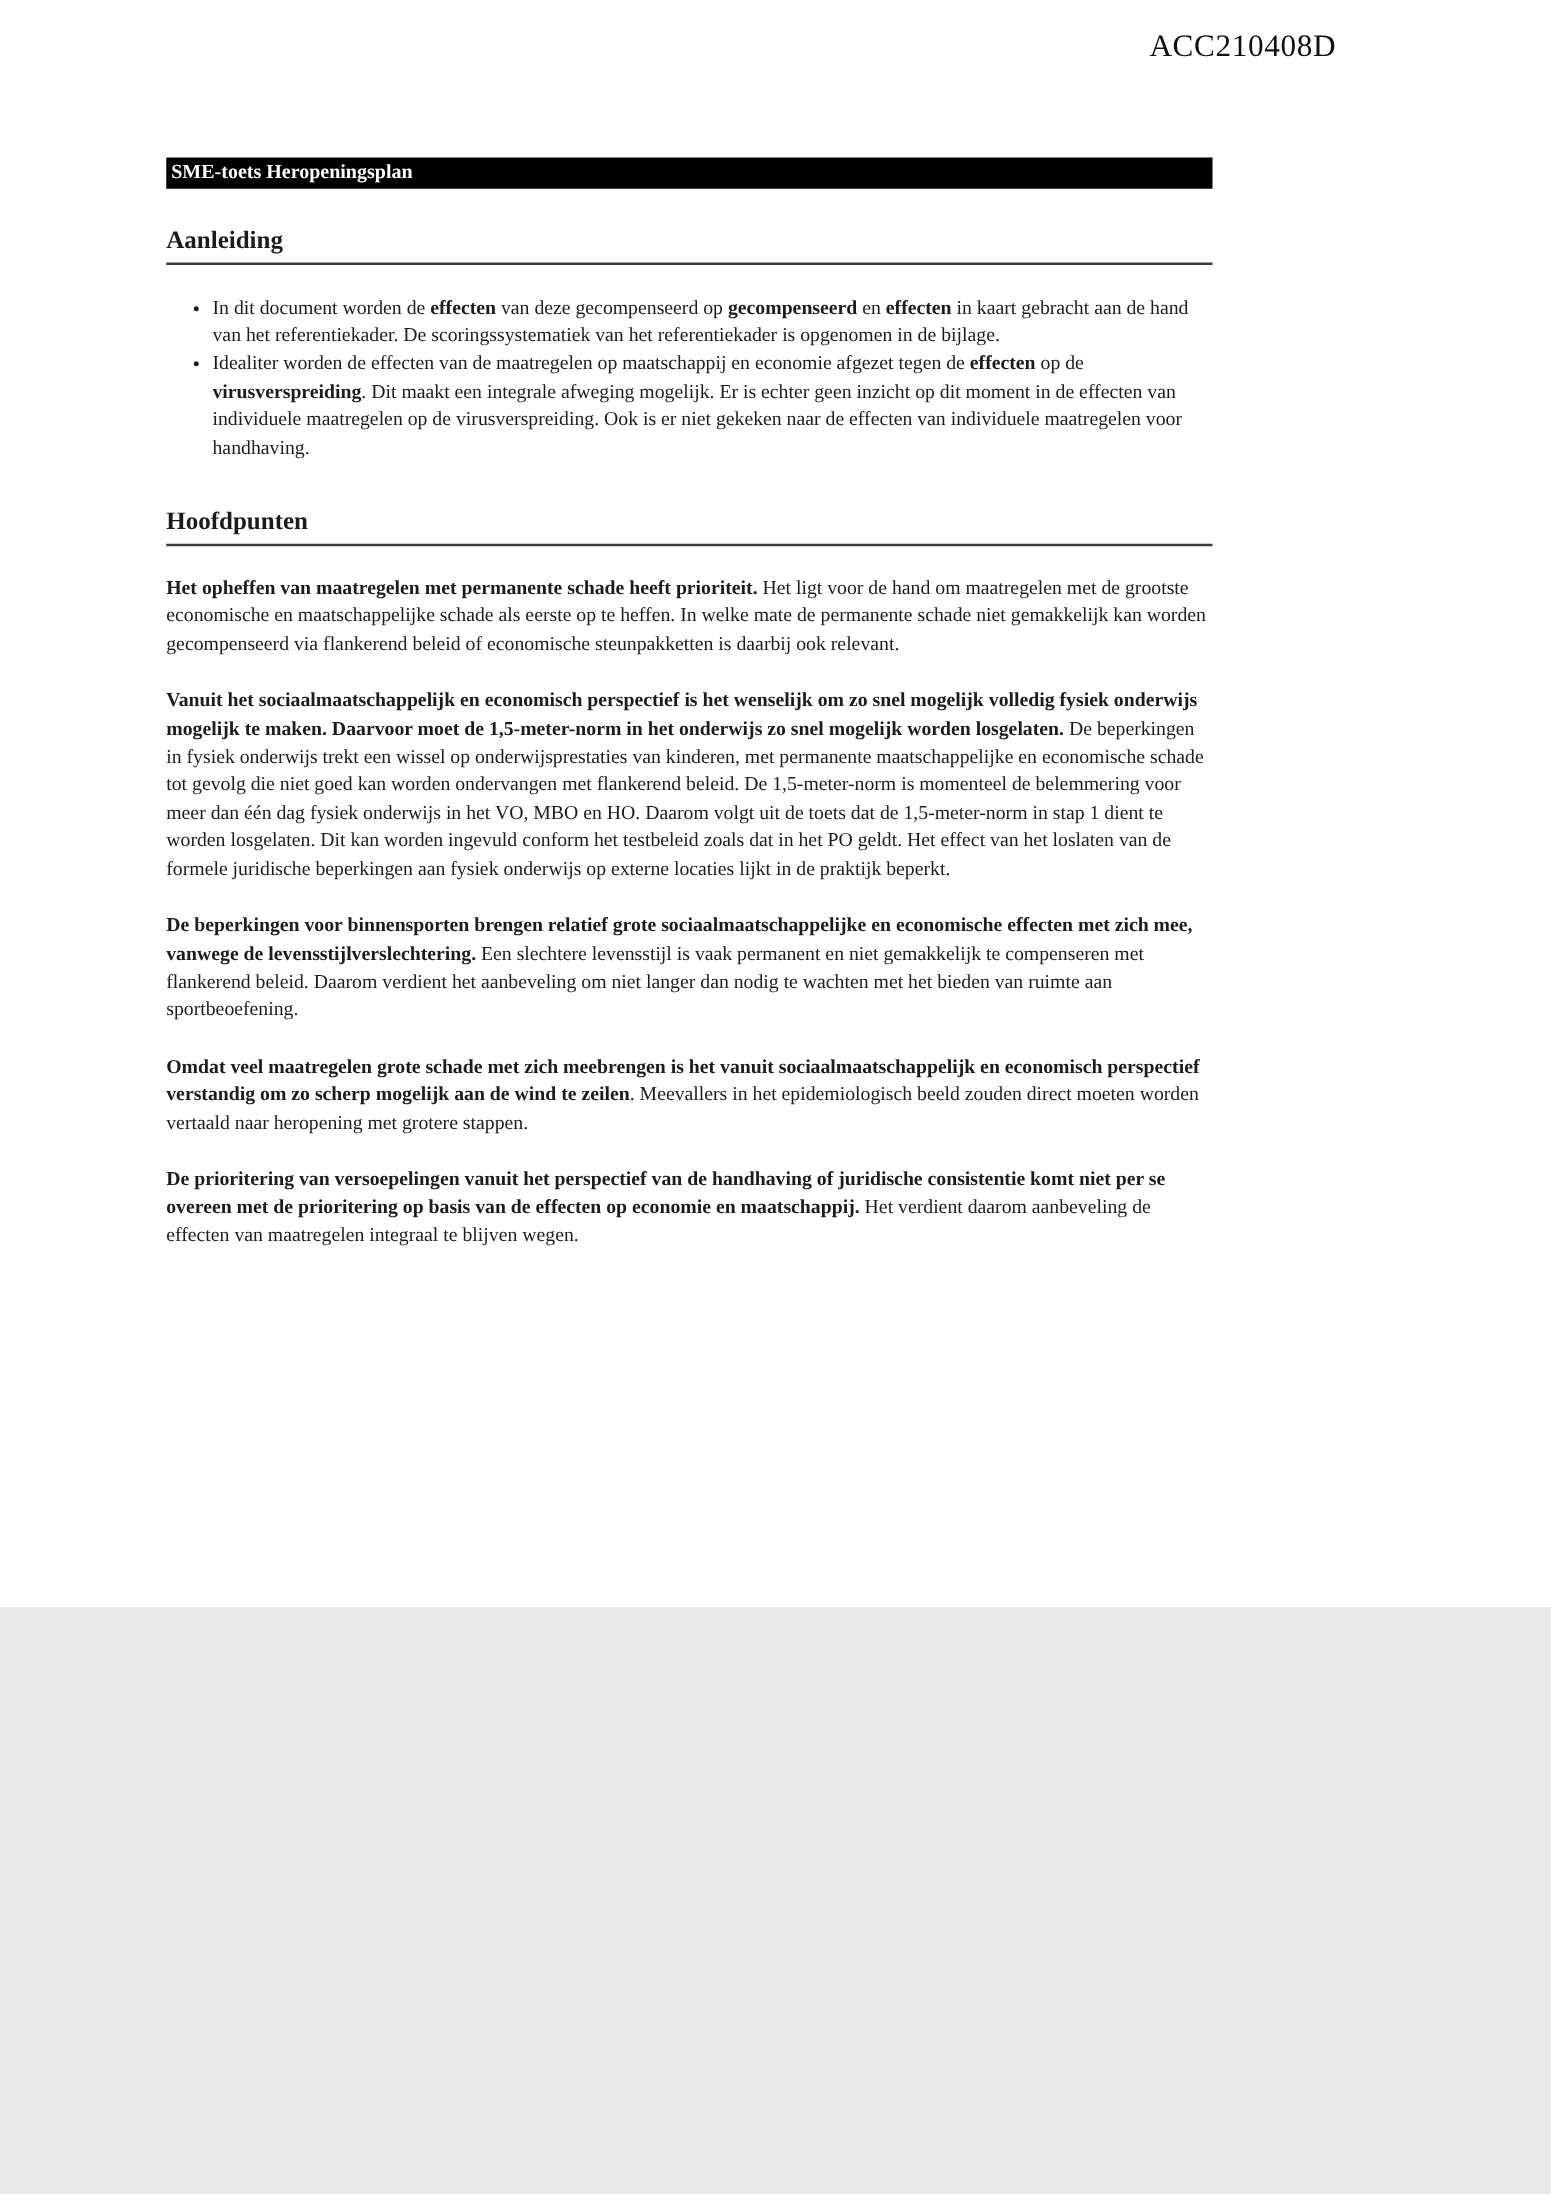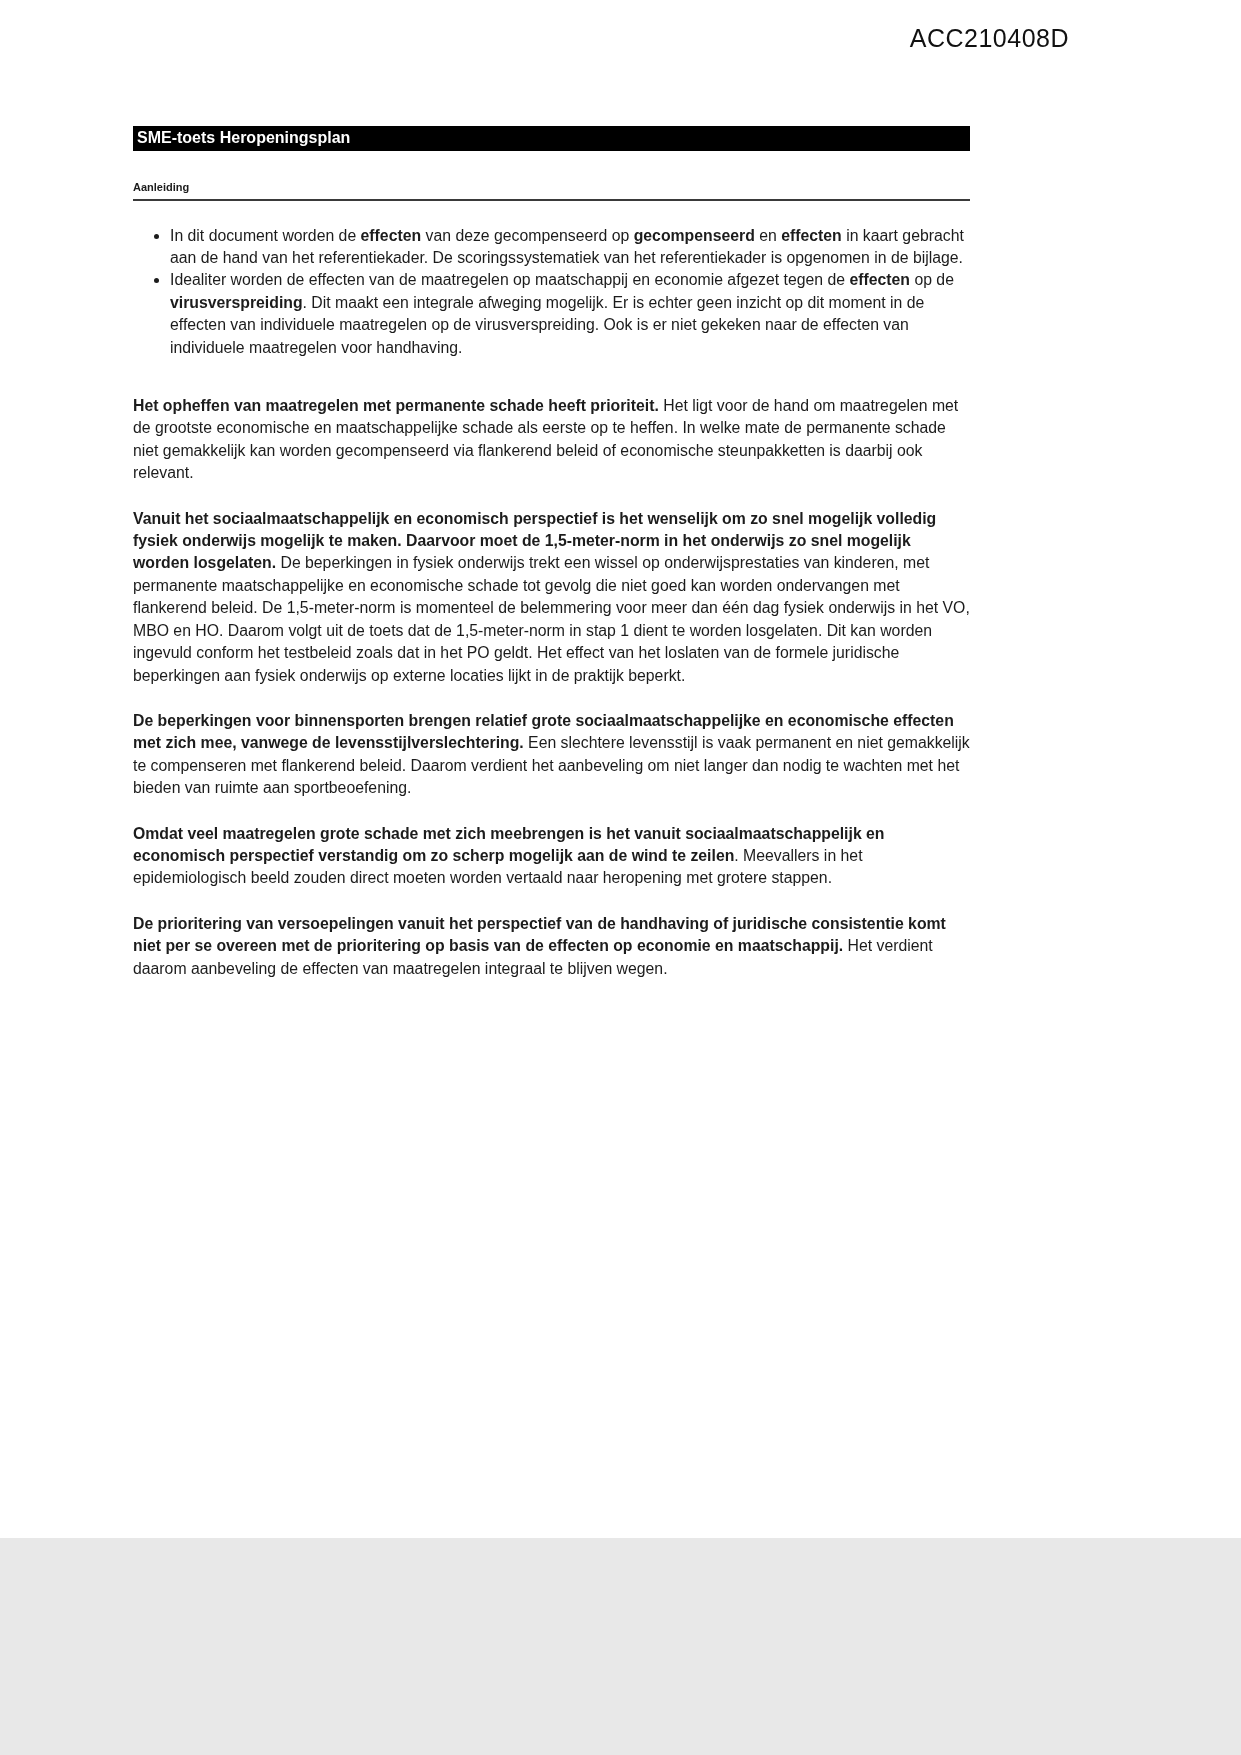--- a/index.html
+++ b/index.html
@@ -1,22 +1,22 @@
 <!DOCTYPE html>
 <html><head>
 <meta charset="utf-8">
 <style>
   html, body { margin: 0; padding: 0; background: #e8e8e8; }
   .page {
     position: relative;
     width: 1241px;
-    height: 1538px;
+    height: 1286px;
     margin: 0 auto;
     background: #ffffff;
-    font-family: Liberation Sans, sans-serif;
+    font-family: Liberation Serif, serif;
     color: #1c1c1c;
     overflow: hidden;
   }
   .doc-code {
     position: absolute;
     top: 24px;
     right: 172px;
     font-size: 25px;
     font-weight: 400;
     color: #111;
@@ -31,21 +31,21 @@
   .title-bar {
     background: #000000;
     color: #ffffff;
     font-size: 16px;
     font-weight: bold;
     line-height: 1.1;
     padding: 3px 6px 4px 4px;
     margin: 0 0 30px 0;
   }
   .section-heading {
-    font-size: 11px;
+    font-size: 20px;
     font-weight: bold;
     color: #1c1c1c;
     margin: 0;
     padding: 0 0 6px 0;
     border-bottom: 2px solid #3a3a3a;
   }
   .section { margin: 0 0 32px 0; }
   .section + .section { margin-top: 36px; }
   .bullet-list {
     margin: 24px 0 0 0;
@@ -80,20 +80,21 @@
 
     <div class="section">
       <h2 class="section-heading">Aanleiding</h2>
       <ul class="bullet-list">
           <li><span>In dit document worden de </span><span class="b">effecten</span><span> van deze gecompenseerd op </span><span class="b">gecompenseerd</span><span> en </span><span class="b">effecten</span><span> in kaart gebracht aan de hand van het referentiekader. De scoringssystematiek van het referentiekader is opgenomen in de bijlage.</span></li>
           <li><span>Idealiter worden de effecten van de maatregelen op maatschappij en economie afgezet tegen de </span><span class="b">effecten</span><span> op de </span><span class="b">virusverspreiding</span><span>. Dit maakt een integrale afweging mogelijk. Er is echter geen inzicht op dit moment in de effecten van individuele maatregelen op de virusverspreiding. Ook is er niet gekeken naar de effecten van individuele maatregelen voor handhaving.</span></li>
         </ul>
     </div>
 
     <div class="section">
+      <h2 class="section-heading">Hoofdpunten</h2>
       <div class="paragraphs">
           <p><span class="b">Het opheffen van maatregelen met permanente schade heeft prioriteit.</span><span> Het ligt voor de hand om maatregelen met de grootste economische en maatschappelijke schade als eerste op te heffen. In welke mate de permanente schade niet gemakkelijk kan worden gecompenseerd via flankerend beleid of economische steunpakketten is daarbij ook relevant.</span></p>
           <p><span class="b">Vanuit het sociaalmaatschappelijk en economisch perspectief is het wenselijk om zo snel mogelijk volledig fysiek onderwijs mogelijk te maken. Daarvoor moet de 1,5-meter-norm in het onderwijs zo snel mogelijk worden losgelaten.</span><span> De beperkingen in fysiek onderwijs trekt een wissel op onderwijsprestaties van kinderen, met permanente maatschappelijke en economische schade tot gevolg die niet goed kan worden ondervangen met flankerend beleid. De 1,5-meter-norm is momenteel de belemmering voor meer dan één dag fysiek onderwijs in het VO, MBO en HO. Daarom volgt uit de toets dat de 1,5-meter-norm in stap 1 dient te worden losgelaten. Dit kan worden ingevuld conform het testbeleid zoals dat in het PO geldt. Het effect van het loslaten van de formele juridische beperkingen aan fysiek onderwijs op externe locaties lijkt in de praktijk beperkt.</span></p>
           <p><span class="b">De beperkingen voor binnensporten brengen relatief grote sociaalmaatschappelijke en economische effecten met zich mee, vanwege de levensstijlverslechtering.</span><span> Een slechtere levensstijl is vaak permanent en niet gemakkelijk te compenseren met flankerend beleid. Daarom verdient het aanbeveling om niet langer dan nodig te wachten met het bieden van ruimte aan sportbeoefening.</span></p>
           <p><span class="b">Omdat veel maatregelen grote schade met zich meebrengen is het vanuit sociaalmaatschappelijk en economisch perspectief verstandig om zo scherp mogelijk aan de wind te zeilen</span><span>. Meevallers in het epidemiologisch beeld zouden direct moeten worden vertaald naar heropening met grotere stappen.</span></p>
           <p><span class="b">De prioritering van versoepelingen vanuit het perspectief van de handhaving of juridische consistentie komt niet per se overeen met de prioritering op basis van de effecten op economie en maatschappij.</span><span> Het verdient daarom aanbeveling de effecten van maatregelen integraal te blijven wegen.</span></p>
         </div>
     </div>
 
   </div>

